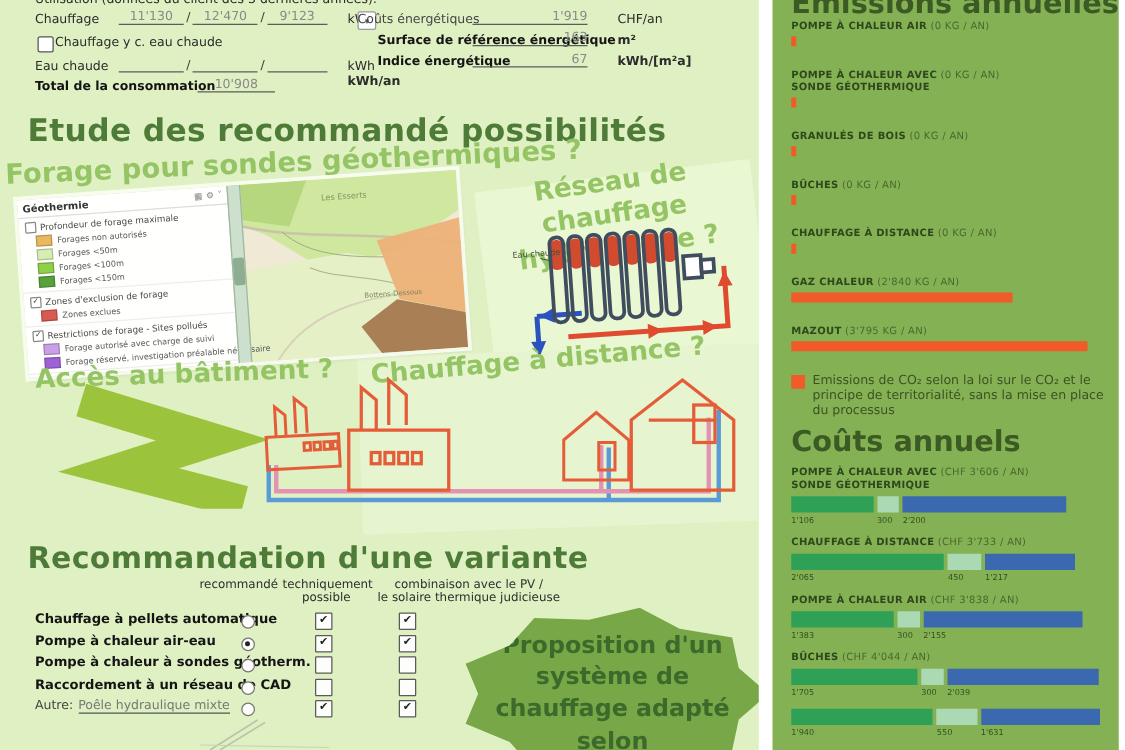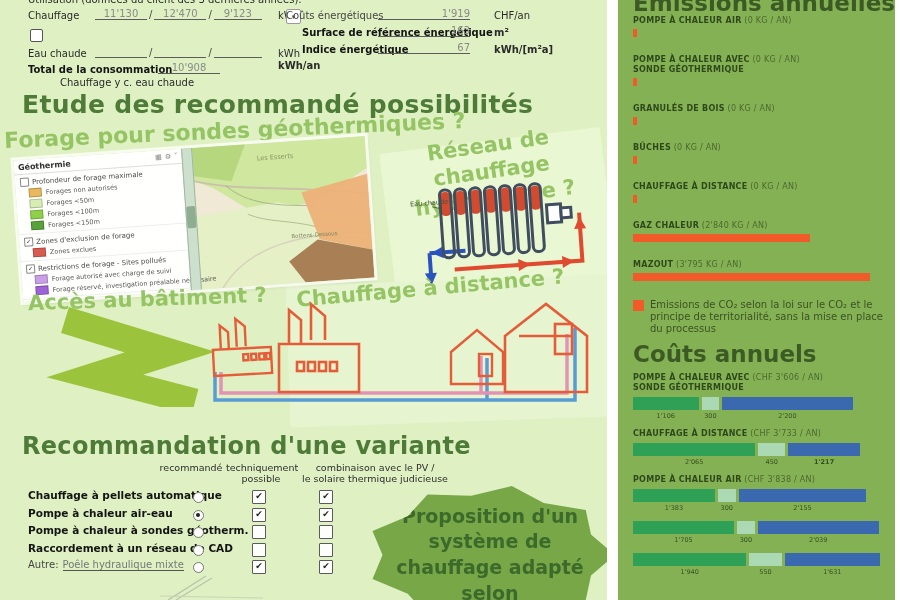--- a/index.html
+++ b/index.html
@@ -71,21 +71,21 @@
   .co2-row{margin-bottom:18px;}
   .co2-bar{height:8px;background:#f15a29;margin-top:3px;}
   #co2-note{display:flex;gap:6px;margin-top:14px;width:252px;}
   #co2-note .sq{width:11px;height:11px;background:#f15a29;flex:none;margin-top:1px;}
   #co2-note .txt{font-size:10px;line-height:12px;color:#3c5222;}
   #costs-title{margin:6px 0 6px 0;line-height:26px;}
   .cost-row{margin-bottom:9px;}
   .cost-bar{display:flex;gap:3px;margin-top:4px;}
   .cost-seg{height:13px;}
   .cost-vals{display:flex;gap:3px;margin-top:2px;}
-  .cost-vals span{font-size:6.5px;color:#33501f;text-align:center;overflow:visible;white-space:nowrap;}
+  .cost-vals span{font-size:6.5px;color:#33501f;overflow:visible;white-space:nowrap;}
 
   svg text{font-family:"DejaVu Sans",sans-serif;}
 </style>
 </head>
 <body>
 
 <div id="left-card">
 
   <div class="abs f-txt" style="left:28px;top:-6px;">Utilisation (données du client des 3 dernières années):</div>
 
@@ -96,21 +96,21 @@
     <span class="f-val" style="width:52px;">12'470</span>
       <span class="slash">/</span>
     <span class="f-val" style="width:48px;">9'123</span>
   </div>
   <div class="abs f-unit" style="left:258px;top:10px;">kWh</div>
   <div class="abs dropdown" style="left:286px;top:9px;">
       <span>▾</span>
     </div>
 
   <span class="abs ckbox" style="left:30px;top:29px;"></span>
-  <div class="abs f-txt" style="left:60px;top:29px;margin-top:48px;">Chauffage y c. eau chaude</div>
+  <div class="abs f-txt" style="left:44px;top:29px;">Chauffage y c. eau chaude</div>
 
   <div class="abs f-txt" style="left:28px;top:48px;">Eau chaude</div>
   <div class="abs" style="left:95px;top:46px;display:flex;align-items:flex-end;">
     <span class="f-val" style="width:52px;">&nbsp;</span>
       <span class="slash">/</span>
     <span class="f-val" style="width:52px;">&nbsp;</span>
       <span class="slash">/</span>
     <span class="f-val" style="width:48px;">&nbsp;</span>
   </div>
   <div class="abs f-unit" style="left:258px;top:48px;">kWh</div>
@@ -405,37 +405,38 @@
       <div class="cost-row">
         <div class="bar-label"><b>CHAUFFAGE À DISTANCE</b><span> (CHF 3'733 / AN)</span></div>
         <div class="cost-bar">
           <div class="cost-seg" style="width: 122.4px; background: rgb(47, 161, 86);"></div>
           <div class="cost-seg" style="width: 26.7px; background: rgb(171, 217, 179);"></div>
           <div class="cost-seg" style="width: 72.1px; background: rgb(59, 105, 175);"></div>
         </div>
         <div class="cost-vals">
           <span style="width: 122.4px;">2'065</span>
           <span style="width: 26.7px;">450</span>
-          <span style="width: 72.1px; font-weight: bold;">1'217</span>
+          <span style="width: 72.1px;">1'217</span>
         </div>
       </div>
       <div class="cost-row">
         <div class="bar-label"><b>POMPE À CHALEUR AIR</b><span> (CHF 3'838 / AN)</span></div>
         <div class="cost-bar">
           <div class="cost-seg" style="width: 81.9px; background: rgb(47, 161, 86);"></div>
           <div class="cost-seg" style="width: 17.8px; background: rgb(171, 217, 179);"></div>
           <div class="cost-seg" style="width: 127.7px; background: rgb(59, 105, 175);"></div>
         </div>
         <div class="cost-vals">
           <span style="width: 81.9px;">1'383</span>
           <span style="width: 17.8px;">300</span>
           <span style="width: 127.7px;">2'155</span>
         </div>
       </div>
       <div class="cost-row">
+        <div class="bar-label"><b>BÛCHES</b><span> (CHF 4'044 / AN)</span></div>
         <div class="cost-bar">
           <div class="cost-seg" style="width: 101px; background: rgb(47, 161, 86);"></div>
           <div class="cost-seg" style="width: 17.8px; background: rgb(171, 217, 179);"></div>
           <div class="cost-seg" style="width: 120.8px; background: rgb(59, 105, 175);"></div>
         </div>
         <div class="cost-vals">
           <span style="width: 101px;">1'705</span>
           <span style="width: 17.8px;">300</span>
           <span style="width: 120.8px;">2'039</span>
         </div>

